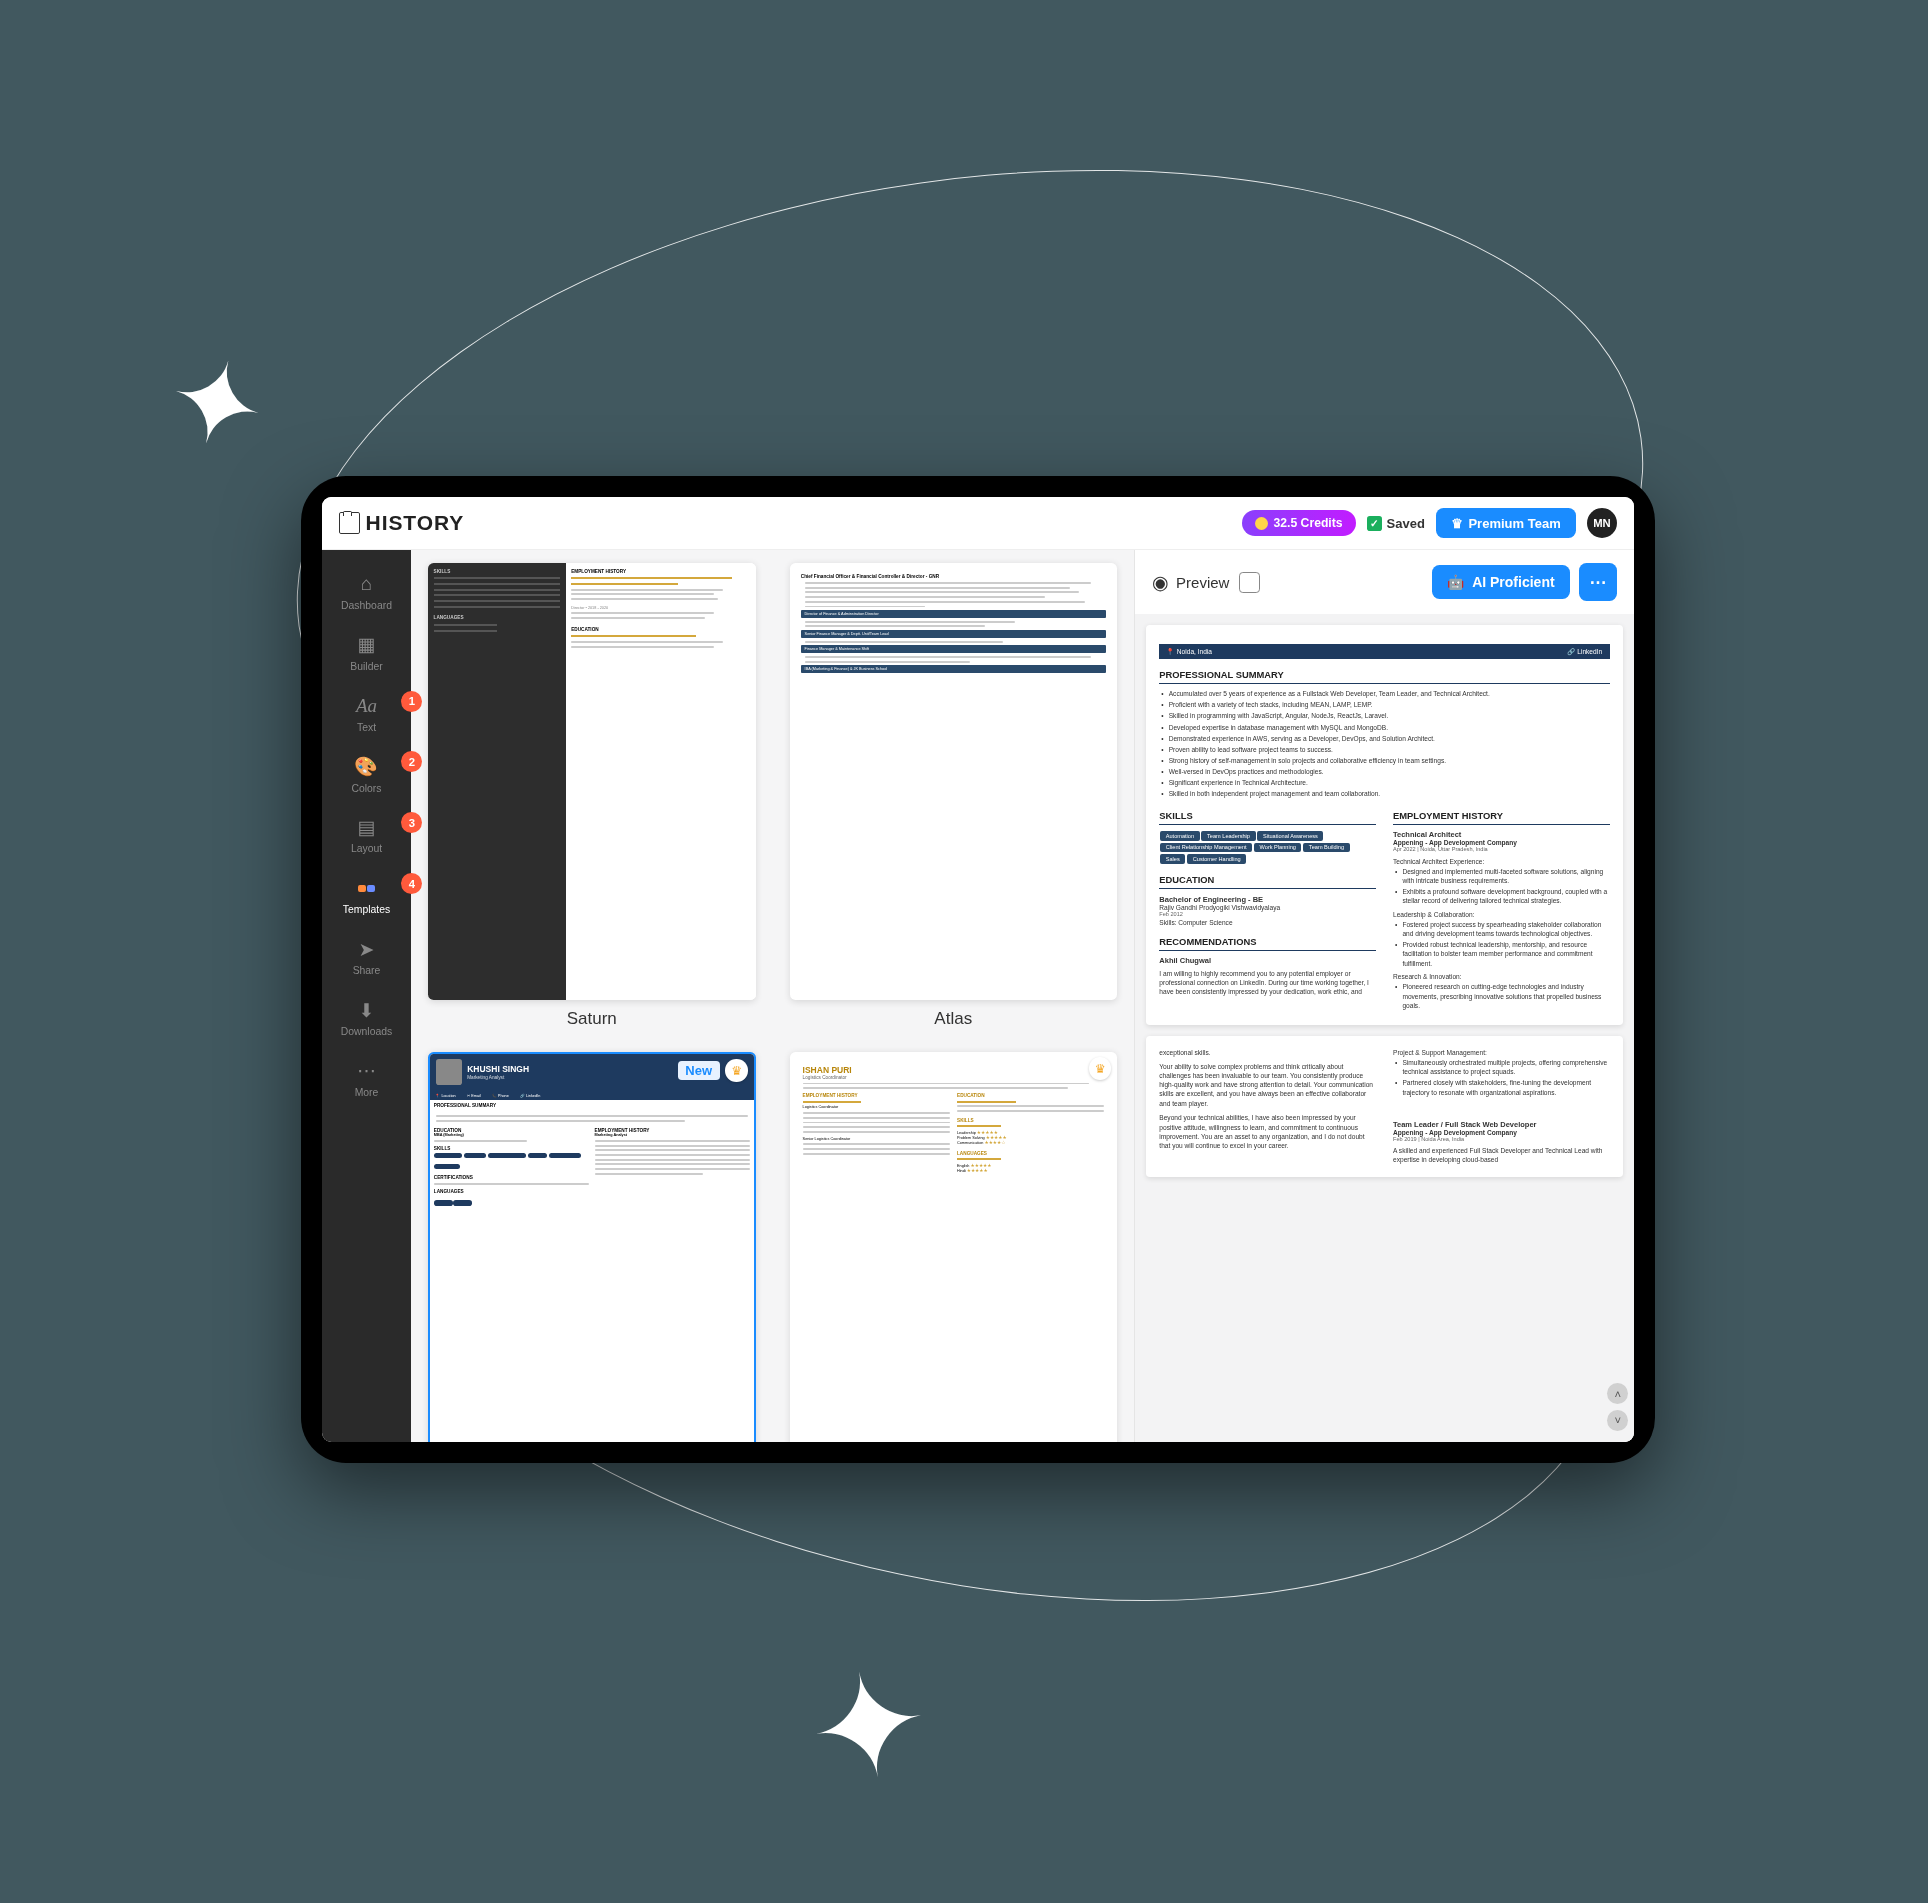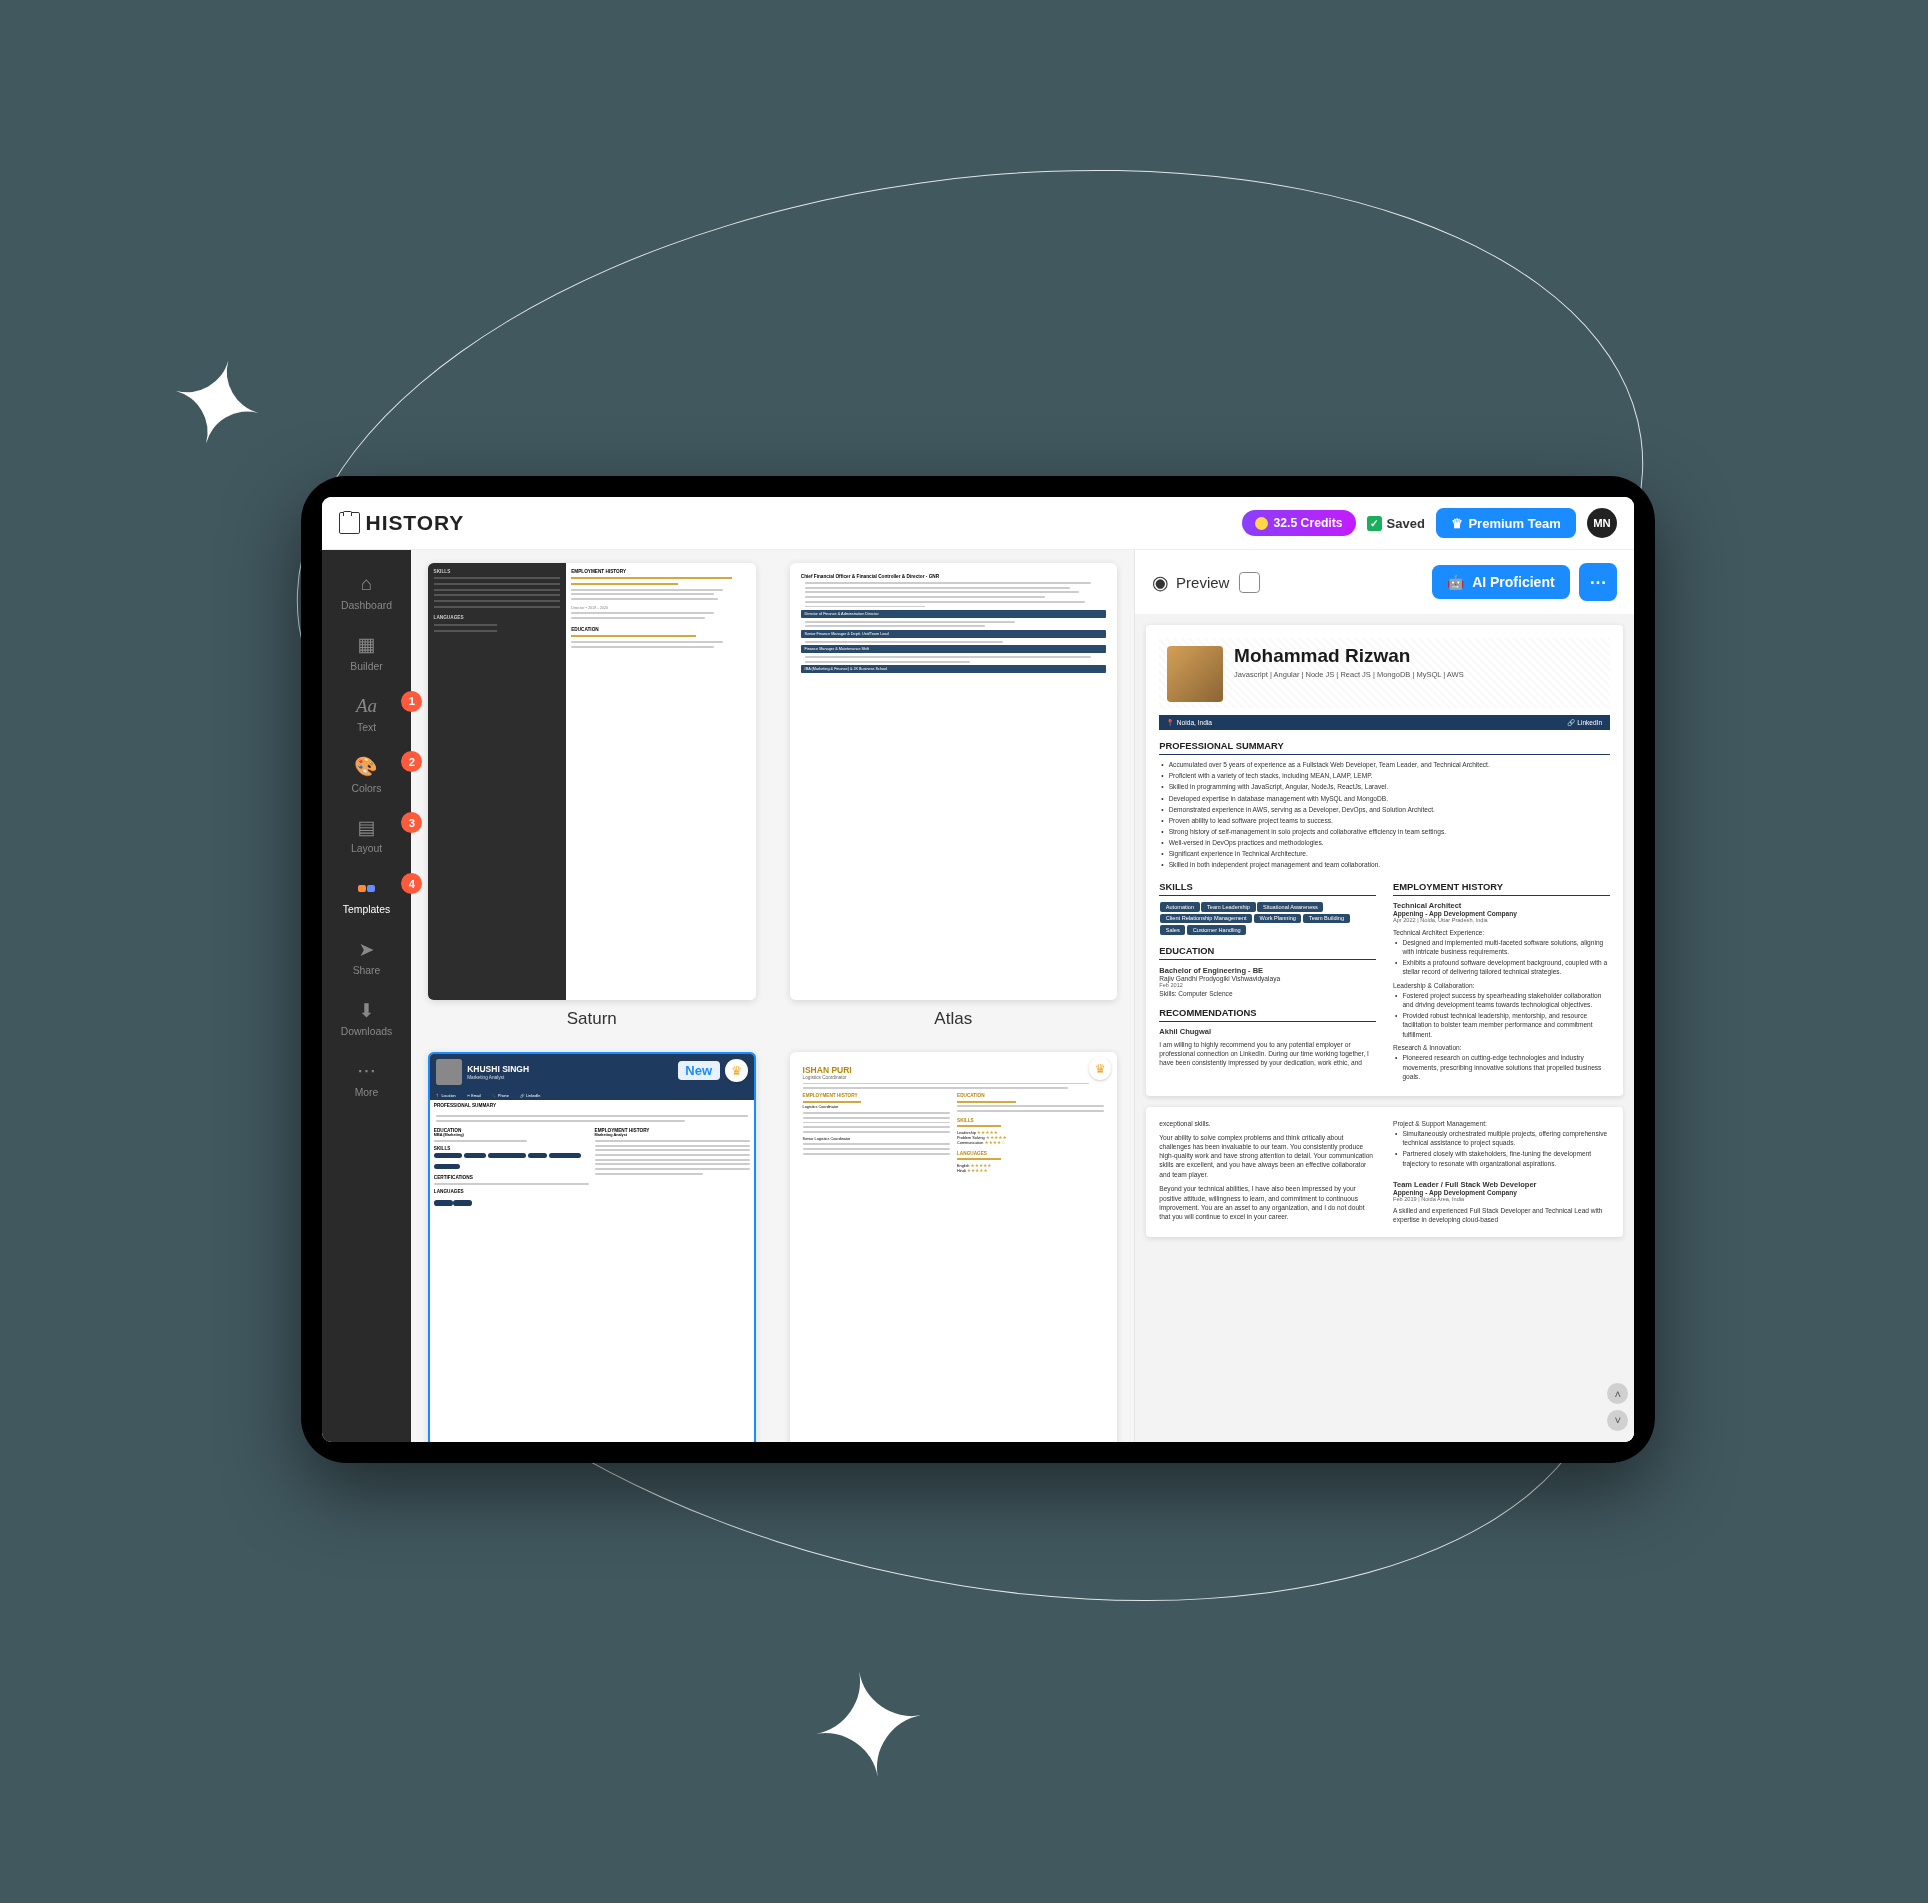--- a/index.html
+++ b/index.html
@@ -375,27 +375,20 @@
         <div class="expand-btn"></div>
         <div class="ai-btn">
           <span>🤖</span>
           <span>AI Proficient</span>
         </div>
         <div class="more-btn">⋯</div>
       </div>
 
       <div class="resume-scroll">
         <div class="resume-page">
-          <div class="resume-header">
-            <div class="resume-photo"></div>
-            <div style="flex:1">
-              <div class="resume-name">Mohammad Rizwan</div>
-              <div class="resume-tagline">Javascript | Angular | Node JS | React JS | MongoDB | MySQL | AWS</div>
-            </div>
-          </div>
           <div class="resume-bar">
             <span>📍 <span>Noida, India</span></span>
             <span>🔗 <span>LinkedIn</span></span>
           </div>
 
           <div class="resume-section-title">PROFESSIONAL SUMMARY</div>
           <div id="summary-bullets">
                 <div class="resume-bullet">Accumulated over 5 years of experience as a Fullstack Web Developer, Team Leader, and Technical Architect.</div>
                 <div class="resume-bullet">Proficient with a variety of tech stacks, including MEAN, LAMP, LEMP.</div>
                 <div class="resume-bullet">Skilled in programming with JavaScript, Angular, NodeJs, ReactJs, Laravel.</div>
@@ -453,21 +446,21 @@
                     <div style="margin-top: 5.6px; line-height: 1.4;">Your ability to solve complex problems and think critically about challenges has been invaluable to our team. You consistently produce high-quality work and have strong attention to detail. Your communication skills are excellent, and you have always been an effective collaborator and team player.</div>
                     <div style="margin-top: 5.6px; line-height: 1.4;">Beyond your technical abilities, I have also been impressed by your positive attitude, willingness to learn, and commitment to continuous improvement. You are an asset to any organization, and I do not doubt that you will continue to excel in your career.</div>
                   </div>
             </div>
             <div class="resume-col">
               <div>Project &amp; Support Management:</div>
               <div id="p2-right-bullets">
                     <div class="resume-bullet">Simultaneously orchestrated multiple projects, offering comprehensive technical assistance to project squads.</div>
                     <div class="resume-bullet">Partnered closely with stakeholders, fine-tuning the development trajectory to resonate with organizational aspirations.</div>
                   </div>
-              <div style="margin-top:12px">
+              <div style="margin-top:23px">
                 <div class="job-title">Team Leader / Full Stack Web Developer</div>
                 <div class="job-company">Appening - App Development Company</div>
                 <div class="job-period">Feb 2019 | Noida Area, India</div>
                 <div style="margin-top:3.8px;line-height:1.4">A skilled and experienced Full Stack Developer and Technical Lead with expertise in developing cloud-based</div>
               </div>
             </div>
           </div>
         </div>
 
         <div class="scroll-btns">

